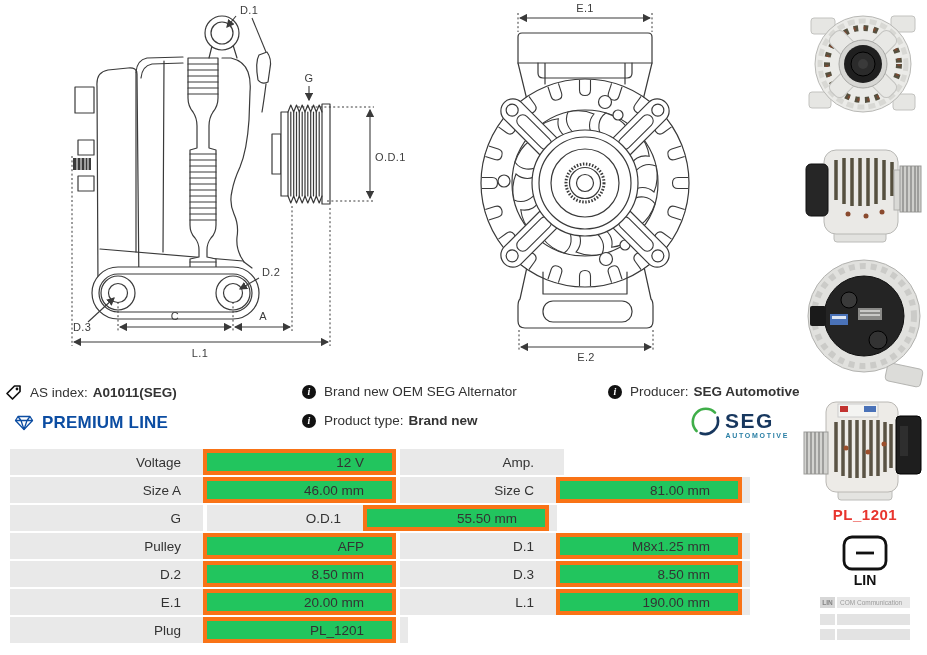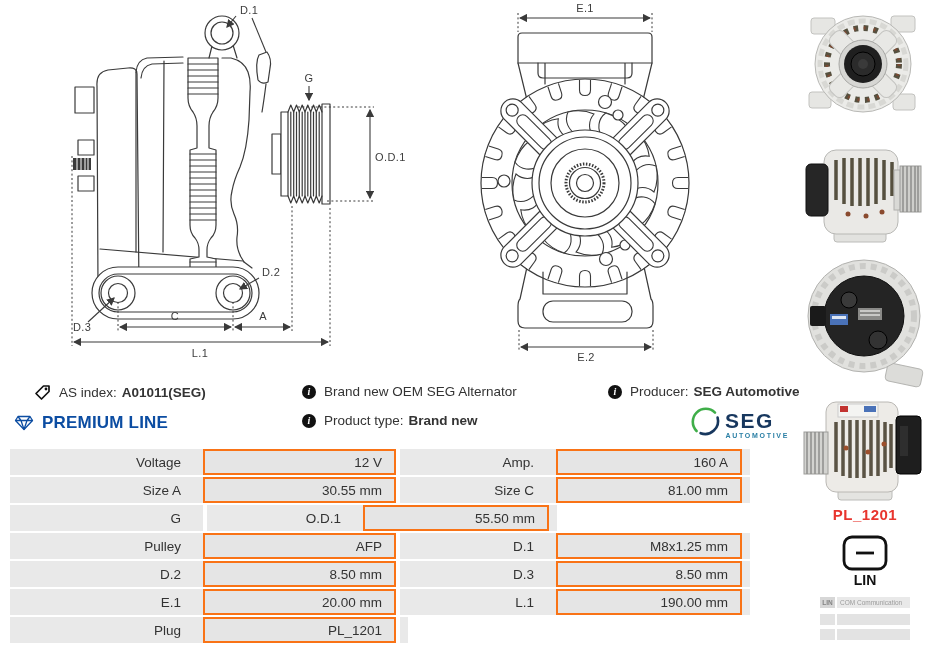--- a/index.html
+++ b/index.html
@@ -15,21 +15,21 @@
   
   .inf{position:absolute;display:flex;align-items:center;gap:8px;font-size:13.5px;color:#333;white-space:nowrap}
   .inf b{font-weight:bold}
   .i-ic{display:inline-flex;width:14px;height:14px;border-radius:50%;background:#111;color:#fff;
         font:italic bold 10px "Liberation Serif",serif;align-items:center;justify-content:center;flex:0 0 auto}
   .premium{color:#0c4da2;font-weight:bold;font-size:17px;letter-spacing:.2px}
   
   #spec{position:absolute;left:10px;top:449px;width:780px}
   .srow{display:flex;height:26px;margin-bottom:2px;font-size:13.5px}
   .lc{background:#e9e9e9;display:flex;align-items:center;justify-content:flex-end;padding-right:22px;box-sizing:border-box}
-  .vc{background:#e5e5e5;border:2px solid #f97316;display:flex;align-items:center;justify-content:flex-end;padding-right:12px;box-sizing:border-box}
+  .vc{background:#22c55e;border:4px solid #f97316;display:flex;align-items:center;justify-content:flex-end;padding-right:28px;box-sizing:border-box}
   .l1{width:193px}.v1{width:193px}.gap{width:4px}.l2{width:156px}.v2{width:186px}
   .ec{width:8px;background:#e9e9e9}
   
   .plugcode{position:absolute;left:820px;top:506px;width:90px;text-align:center;
             font-weight:bold;font-size:15px;color:#e8352e;letter-spacing:.5px}
   .plugname{position:absolute;left:820px;top:572px;width:90px;text-align:center;font-weight:bold;font-size:14px;color:#111}
   .mtab{position:absolute;left:820px;display:flex;height:11px;font-size:6.5px;line-height:11px}
   .mk{width:15px;background:#d7d7d7;color:#828282;font-weight:bold;text-align:center}
   .mg{width:2px}
   .mv{width:73px;background:#e9e9e9;color:#9b9b9b;padding-left:3px;box-sizing:border-box}
@@ -302,21 +302,21 @@
       <circle cx="84" cy="52" r="2.5" fill="#9c4f2c"></circle>
     <rect x="38" y="12" width="40" height="13" fill="#f4f4f2" stroke="#ccc"></rect>
     <rect x="40" y="14" width="8" height="6" fill="#c23330"></rect>
     <rect x="64" y="14" width="12" height="6" fill="#4a72b8"></rect>
     <rect x="4" y="40" width="24" height="42" fill="#d3d3d0" stroke="#9c9c99"></rect>
     <path d="M7,40V82 M11,40V82 M15,40V82 M19,40V82 M23,40V82" stroke="#8f8f8c" stroke-width="1.5"></path>
     <rect x="96" y="24" width="25" height="58" rx="4" fill="#1e1e1e" stroke="#000"></rect>
     <rect x="100" y="34" width="8" height="30" fill="#2e2e2e"></rect>
   </svg>
 
-  <div class="inf" style="left:34px;top:384px">
+  <div class="inf" style="left:5px;top:384px">
     <svg width="17" height="17" viewBox="0 0 17 17">
       <path d="M2,9.5 L9.5,2 H15 V7.5 L7.5,15 Z" fill="none" stroke="#111" stroke-width="1.7" stroke-linejoin="round"></path>
       <circle cx="12" cy="5" r="1.4" fill="#111"></circle>
     </svg>
     <span>AS index:</span>
       <b style="margin-left:-3px">A01011(SEG)</b>
   </div>
 
   <div class="inf" style="left:302px;top:384px">
     <span class="i-ic">i</span>
@@ -351,26 +351,25 @@
     <text x="38" y="25" font-family="Liberation Sans, sans-serif" font-weight="bold" font-size="21" letter-spacing="1.5" fill="#17375e">SEG</text>
     <text x="38.5" y="35" font-family="Liberation Sans, sans-serif" font-weight="bold" font-size="7" letter-spacing="1.7" fill="#2a7fa5">AUTOMOTIVE</text>
   </svg>
 
   <div id="spec">
     <div class="srow">
       <div class="lc l1">Voltage</div>
       <div class="vc v1">12 V</div>
       <div class="gap"></div>
       <div class="lc l2">Amp.</div>
-      <div class="vc v2">160 A</div>
       <div class="ec"></div>
     </div>
     <div class="srow">
       <div class="lc l1">Size A</div>
-      <div class="vc v1">30.55 mm</div>
+      <div class="vc v1">46.00 mm</div>
       <div class="gap"></div>
       <div class="lc l2">Size C</div>
       <div class="vc v2">81.00 mm</div>
       <div class="ec"></div>
     </div>
     <div class="srow">
       <div class="lc l1">G</div>
       <div class="gap"></div>
       <div class="lc l2">O.D.1</div>
       <div class="vc v2">55.50 mm</div>

